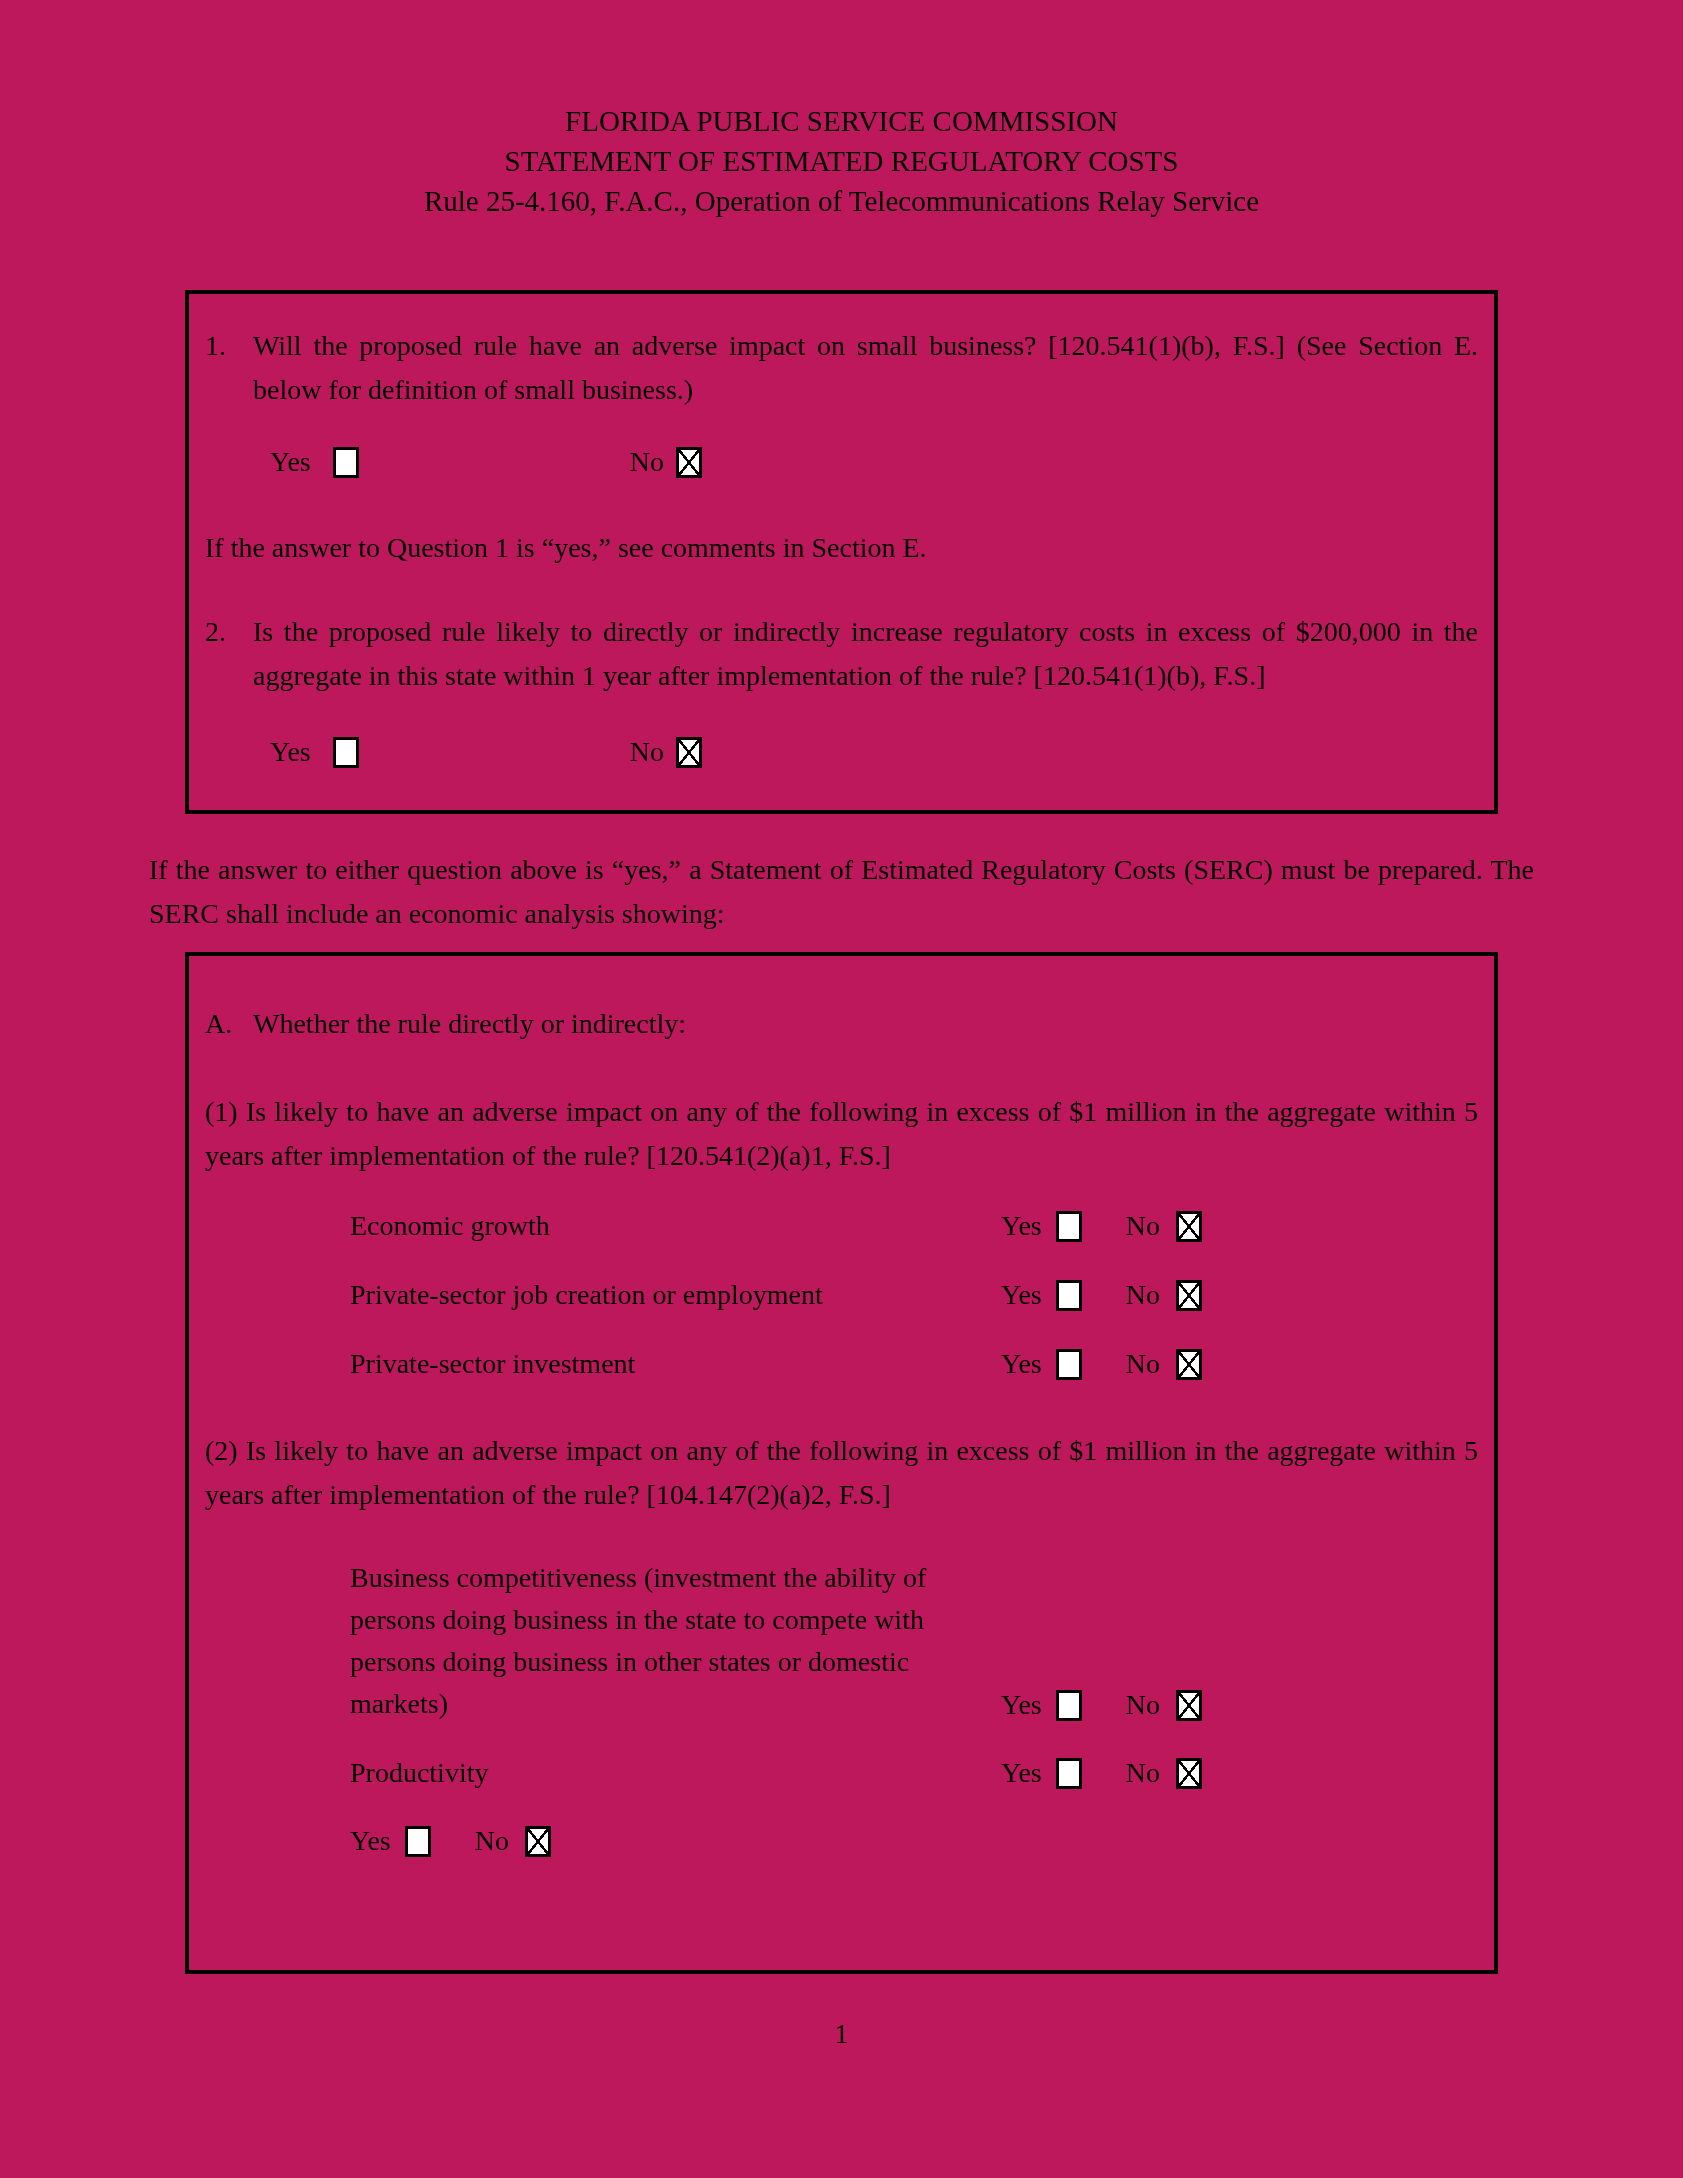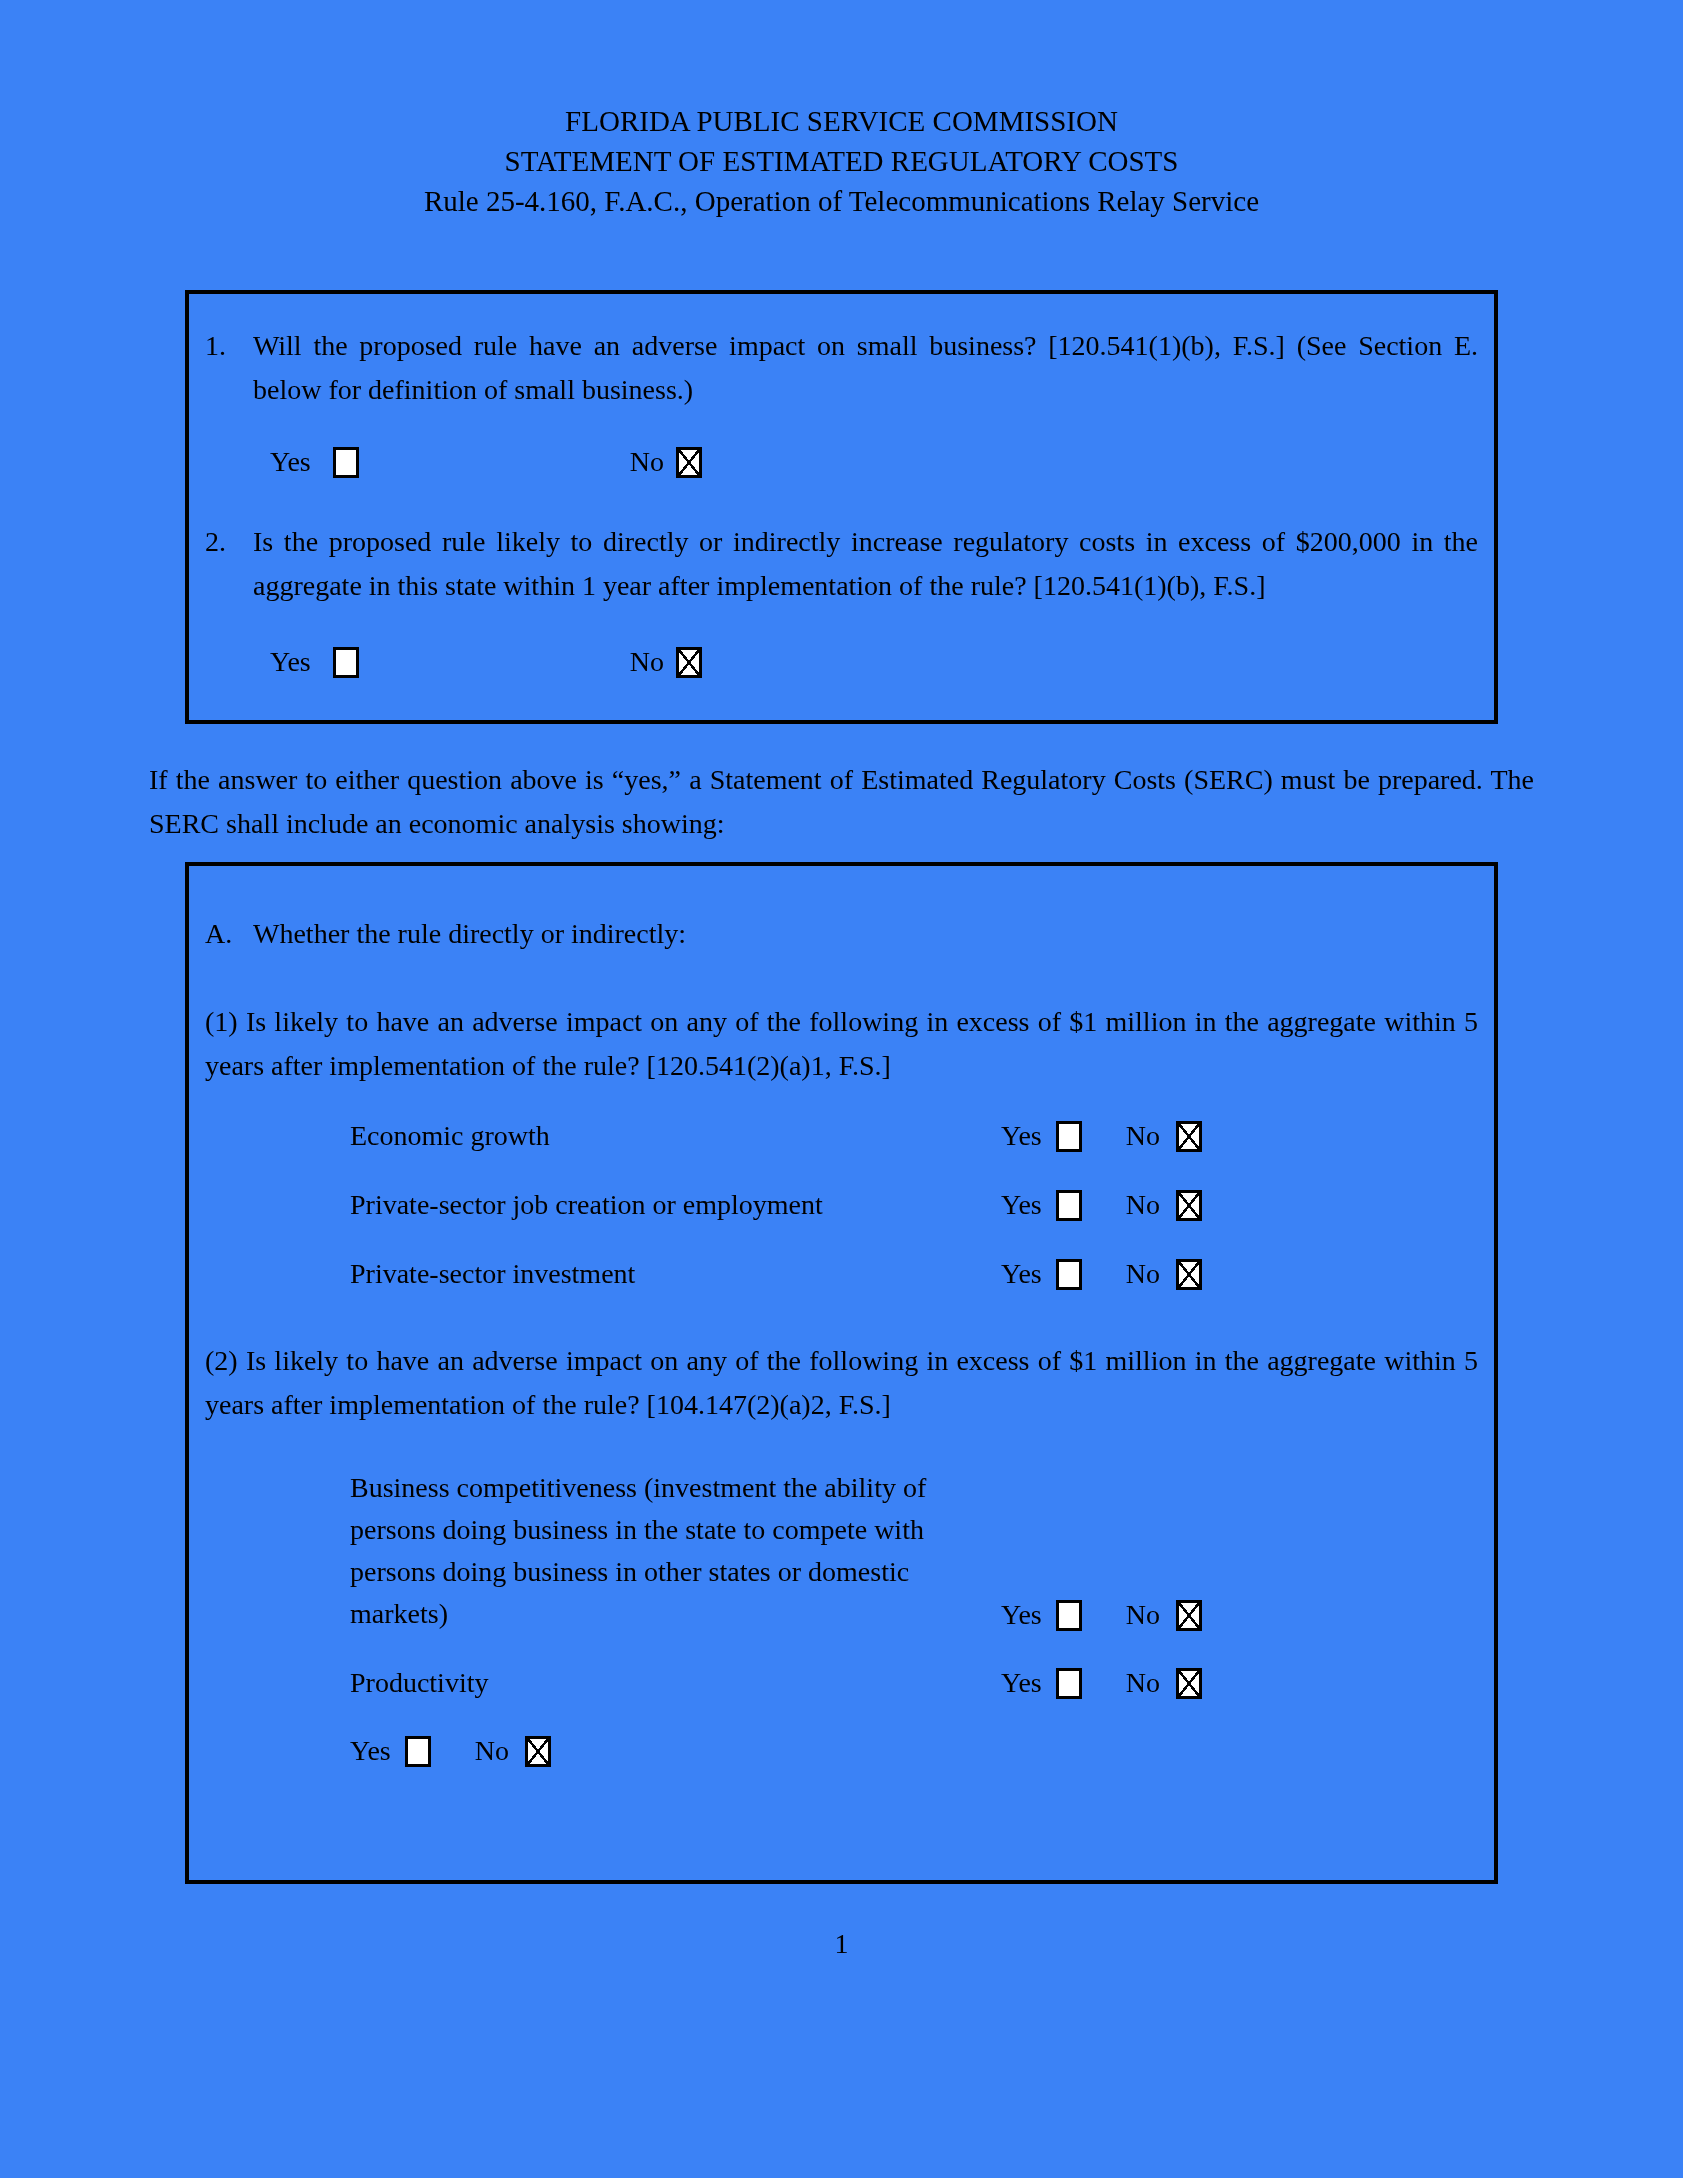--- a/index.html
+++ b/index.html
@@ -1,20 +1,20 @@
 <!DOCTYPE html>
 <html><head>
 <meta charset="utf-8">
 <style>
   * { margin: 0; padding: 0; box-sizing: border-box; }
   html, body { background: #888; }
   .page {
     width: 1683px; height: 2178px;
     margin: 0 auto;
-    background: #3b82f6;
+    background: #be185d;
     color: #000000;
     font-family: "Liberation Serif", "DejaVu Serif", serif;
     font-size: 28px;
     padding: 101px 149px 0 149px;
     overflow: hidden;
     position: relative;
   }
   .doc-header { text-align: center; line-height: 40px; font-size: 29px; }
   .doc-header .bold { font-weight: normal; }
 
@@ -91,20 +91,21 @@
     </div>
 
     <div class="answer-row">
       <span>Yes</span>
       <span class="cb"></span>
       <span class="spacer"></span>
       <span>No</span>
       <span class="cb no-cb checked"></span>
     </div>
 
+    <p class="note">If the answer to Question 1 is “yes,” see comments in Section E.</p>
 
     <div class="question q2">
       <span class="qnum">2.</span>
       <div class="qtext">Is the proposed rule likely to directly or indirectly increase regulatory costs in excess of $200,000 in the aggregate in this state within 1 year after implementation of the rule? [120.541(1)(b), F.S.]</div>
     </div>
 
     <div class="answer-row answer-row2">
       <span>Yes</span>
       <span class="cb"></span>
       <span class="spacer"></span>

